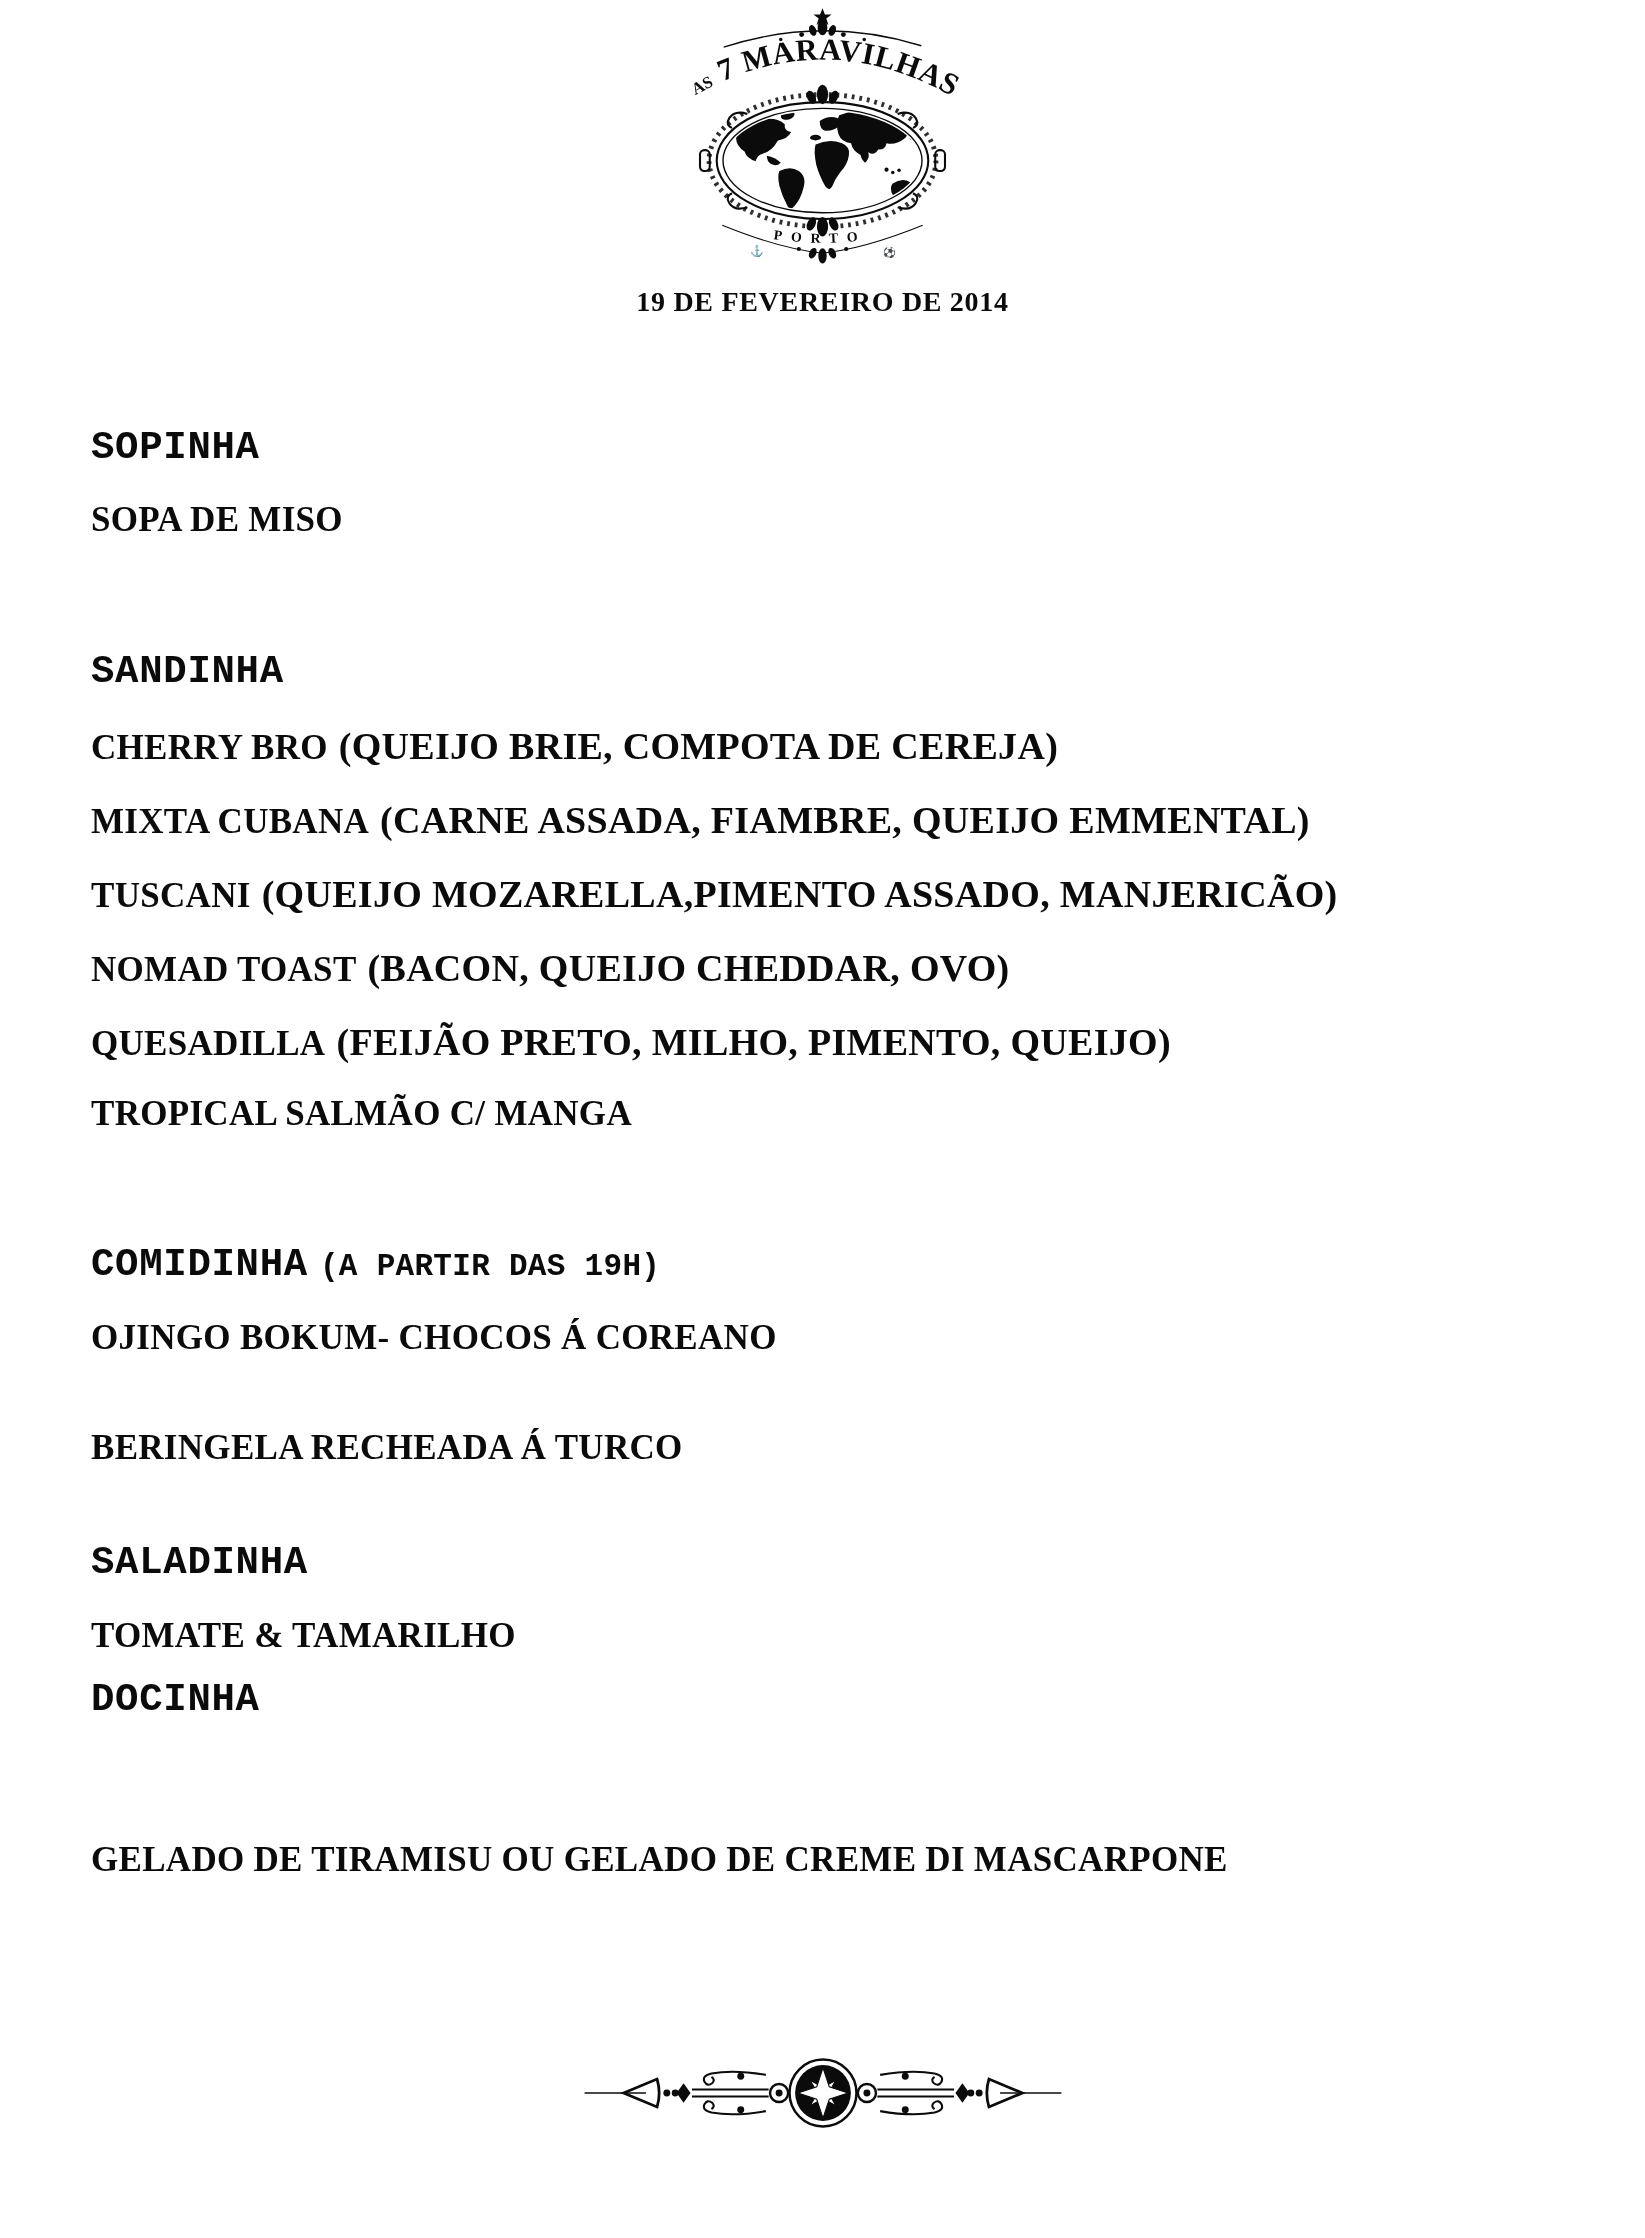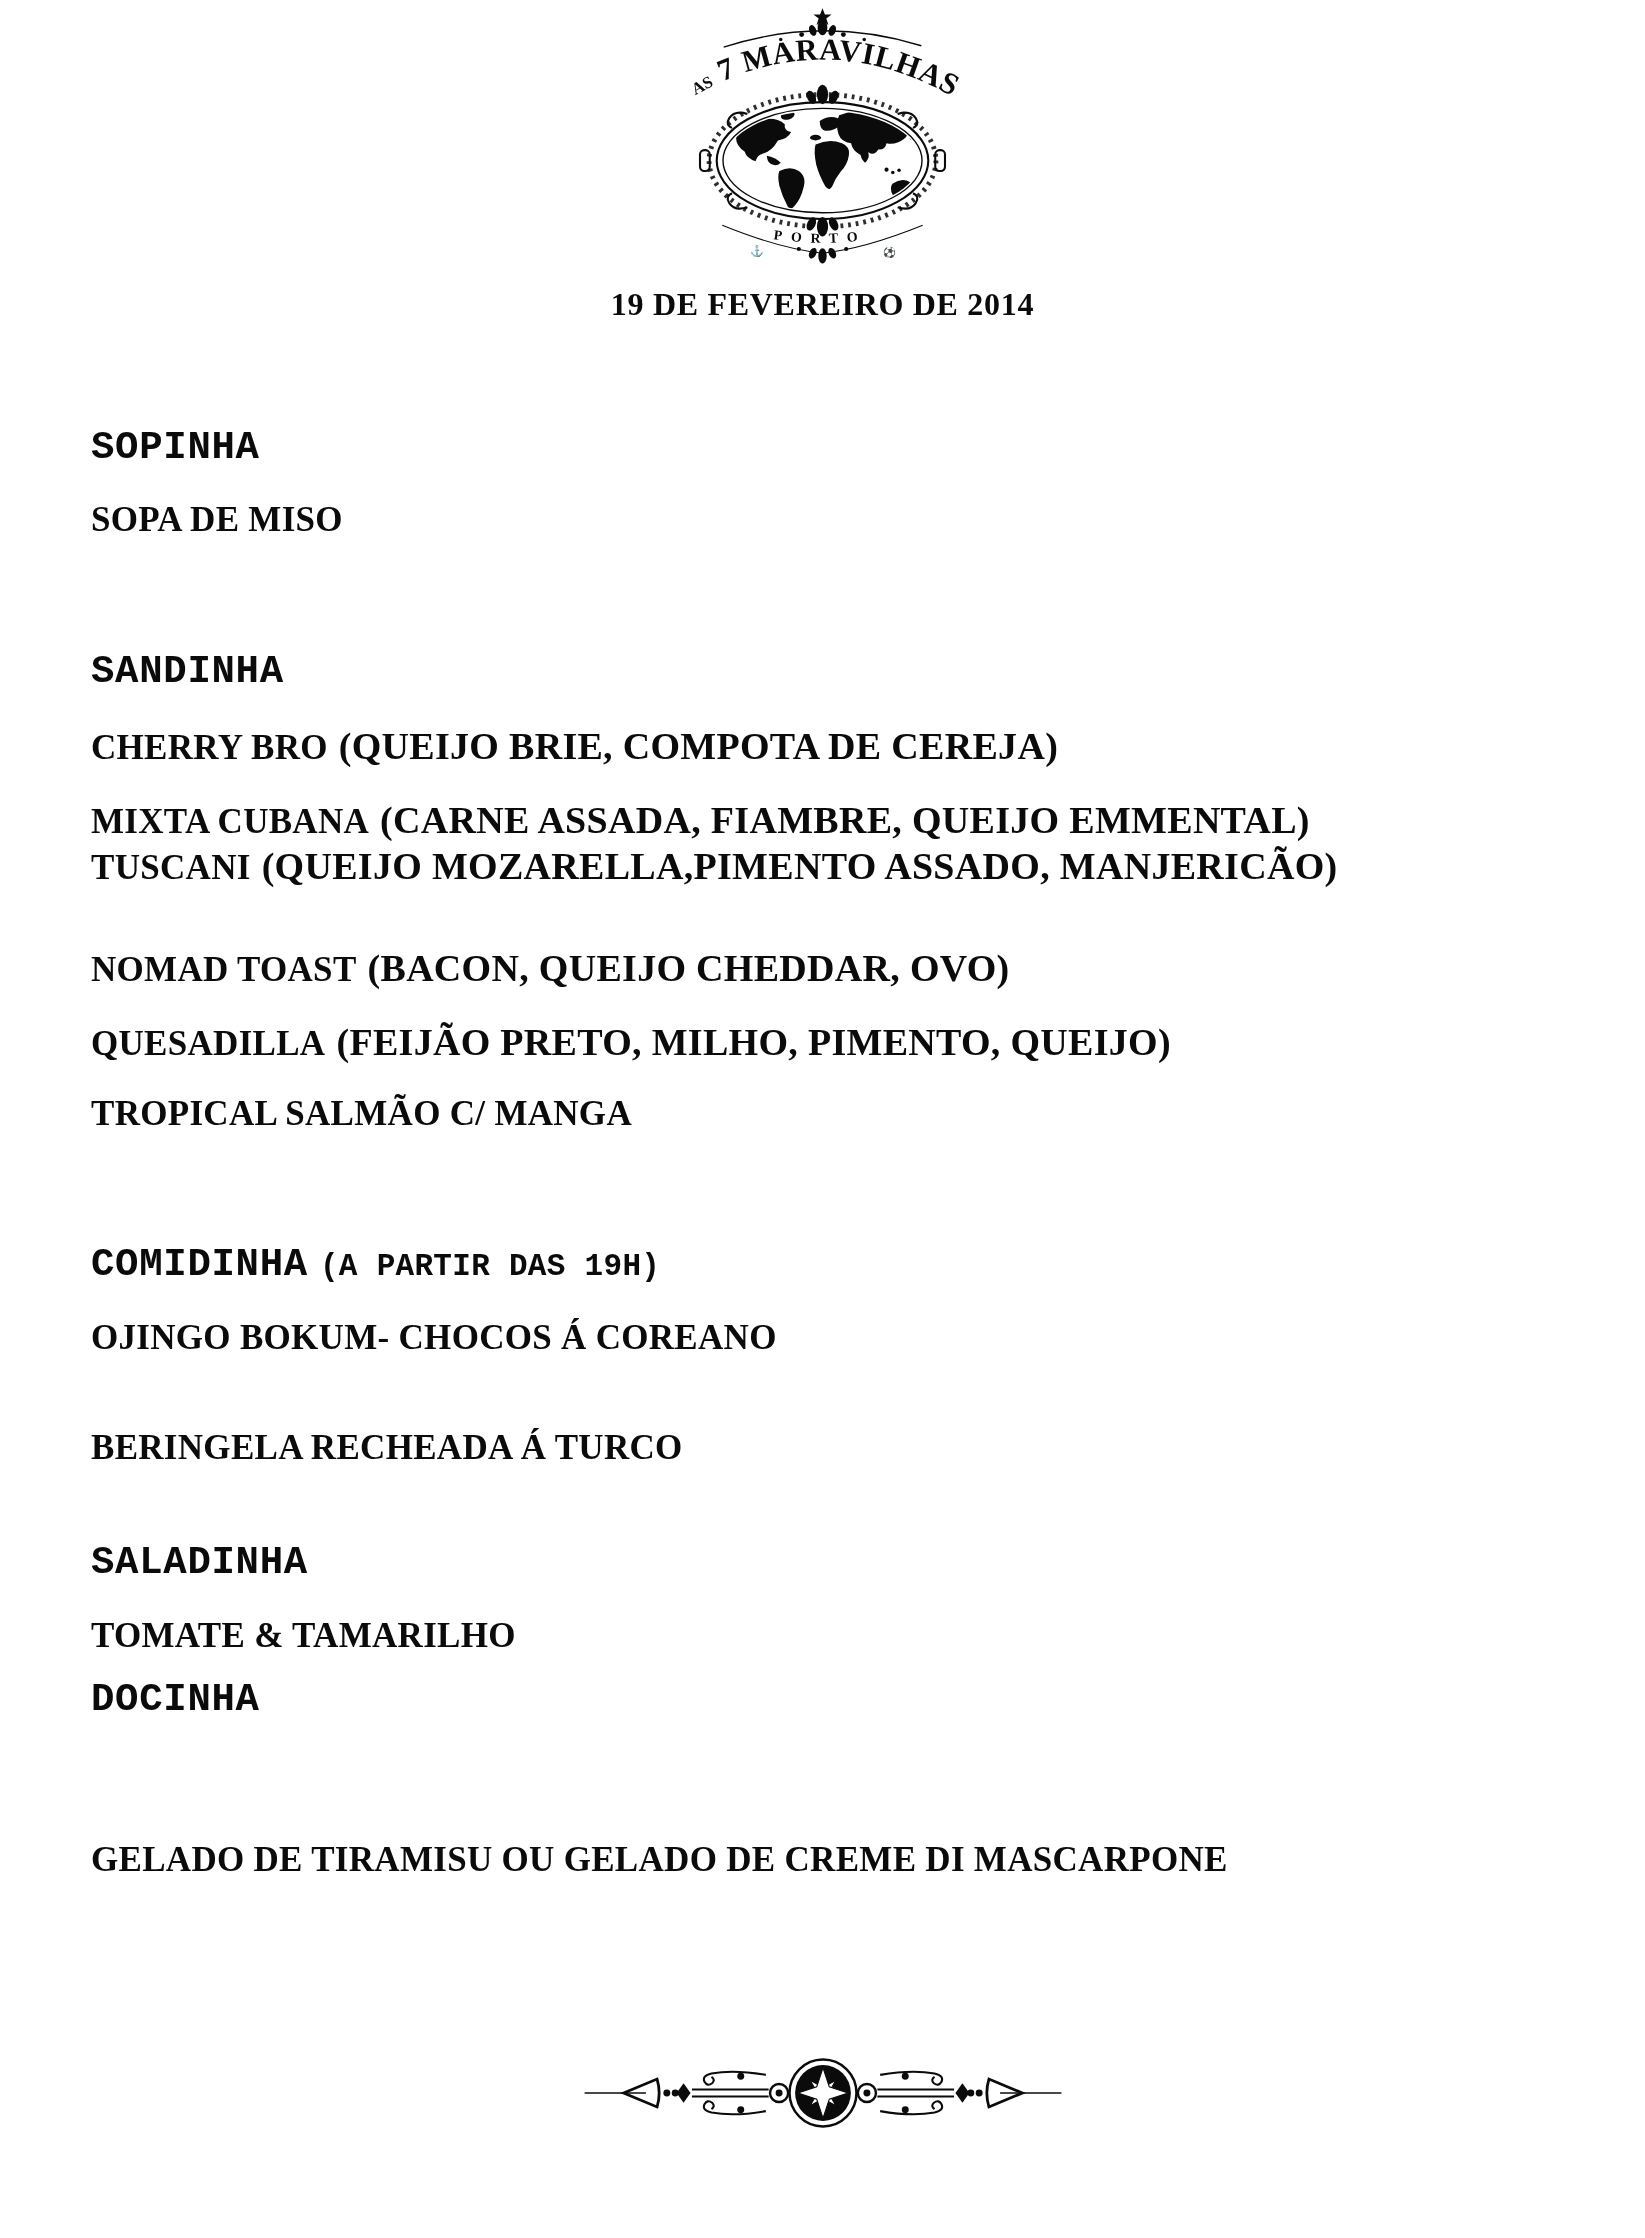--- a/index.html
+++ b/index.html
@@ -18,21 +18,21 @@
     left:683px; top:4.2px;
     width:279px; height:277px;
   }
   .logo-wrap svg{display:block;width:100%;height:100%;}
   .logo-text{font-family:"Liberation Serif","DejaVu Serif",serif;font-weight:bold;fill:#0b0b0b;}
   .date-line{
     position:absolute;
     left:0; top:286px;
     width:100%;
     text-align:center;
-    font-size:32px;
+    font-size:28px;
     font-weight:bold;
     letter-spacing:0.7px;
   }
   
   .line{
     position:absolute;
     left:91px;
     white-space:nowrap;
     font-weight:bold;
   }
@@ -167,21 +167,21 @@
 
     <div class="line heading-line" style="top:650px">
       <span>SANDINHA</span>
     </div>
     <div class="line item-line" style="top:724px">
       <span>CHERRY BRO</span><span class="item-detail">(QUEIJO BRIE, COMPOTA DE CEREJA)</span>
     </div>
     <div class="line item-line" style="top:798px">
       <span>MIXTA CUBANA</span><span class="item-detail">(CARNE ASSADA, FIAMBRE, QUEIJO EMMENTAL)</span>
     </div>
-    <div class="line item-line" style="top:844px">
+    <div class="line item-line" style="top:872px">
       <span>TUSCANI</span><span class="item-detail">(QUEIJO MOZARELLA,PIMENTO ASSADO, MANJERICÃO)</span>
     </div>
     <div class="line item-line" style="top:946px">
       <span>NOMAD TOAST</span><span class="item-detail">(BACON, QUEIJO CHEDDAR, OVO)</span>
     </div>
     <div class="line item-line" style="top:1020px">
       <span>QUESADILLA</span><span class="item-detail">(FEIJÃO PRETO, MILHO, PIMENTO, QUEIJO)</span>
     </div>
     <div class="line item-line" style="top:1094px">
       <span>TROPICAL SALMÃO C/ MANGA</span>

